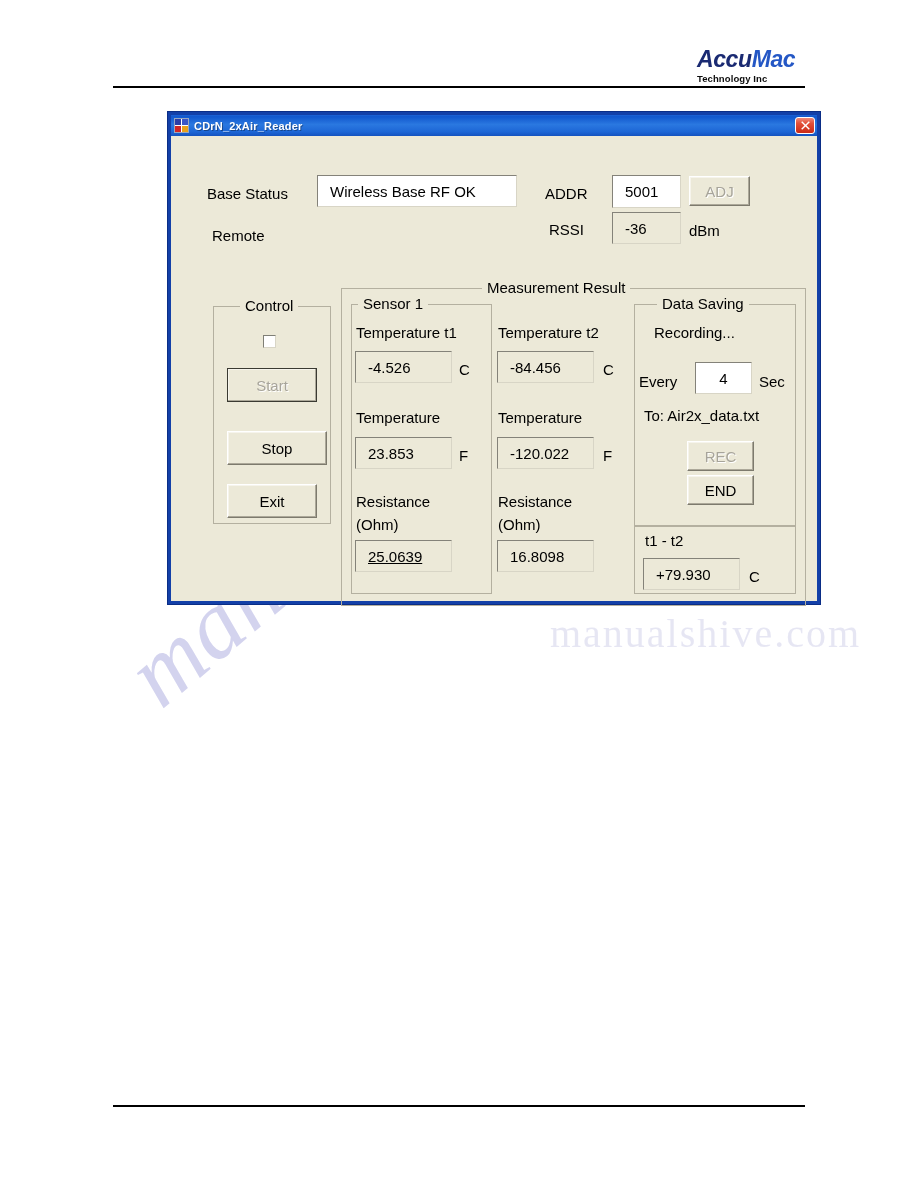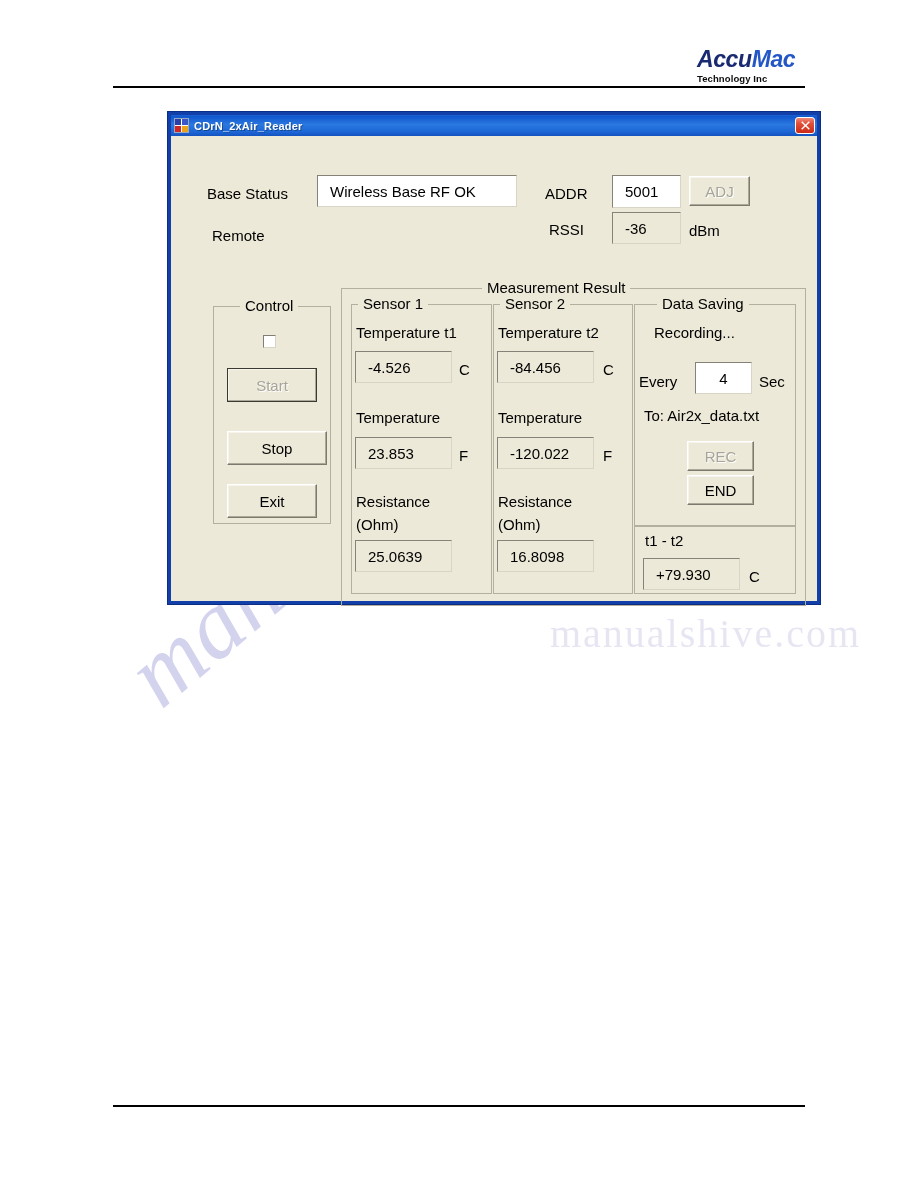--- a/index.html
+++ b/index.html
@@ -330,25 +330,22 @@
       <div class="lbl" style="left:185px; top:189px;">Temperature t1</div>
       <div class="tb ro" style="left:184px; top:215px; width:97px; height:32px;">-4.526</div>
       <div class="lbl" style="left:288px; top:226px;">C</div>
 
       <div class="lbl" style="left:185px; top:274px;">Temperature</div>
       <div class="tb ro" style="left:184px; top:301px; width:97px; height:32px;">23.853</div>
       <div class="lbl" style="left:288px; top:312px;">F</div>
 
       <div class="lbl" style="left:185px; top:358px;">Resistance</div>
       <div class="lbl" style="left:185px; top:381px;">(Ohm)</div>
-      <div class="tb ro" style="left:184px; top:404px; width:97px; height:32px;">25.0639</div>
-
-      <div class="groupbox" style="left:322px; top:168px; width:140px; height:290px;">
-        <div class="gb-title" style="left:6px;">Sensor 2</div>
-      </div>
+      <div class="tb ro" style="left:184px; top:404px; width:97px; height:32px;text-decoration:underline;">25.0639</div>
+
       <div class="lbl" style="left:327px; top:189px;">Temperature t2</div>
       <div class="tb ro" style="left:326px; top:215px; width:97px; height:32px;">-84.456</div>
       <div class="lbl" style="left:432px; top:226px;">C</div>
 
       <div class="lbl" style="left:327px; top:274px;">Temperature</div>
       <div class="tb ro" style="left:326px; top:301px; width:97px; height:32px;">-120.022</div>
       <div class="lbl" style="left:432px; top:312px;">F</div>
 
       <div class="lbl" style="left:327px; top:358px;">Resistance</div>
       <div class="lbl" style="left:327px; top:381px;">(Ohm)</div>

